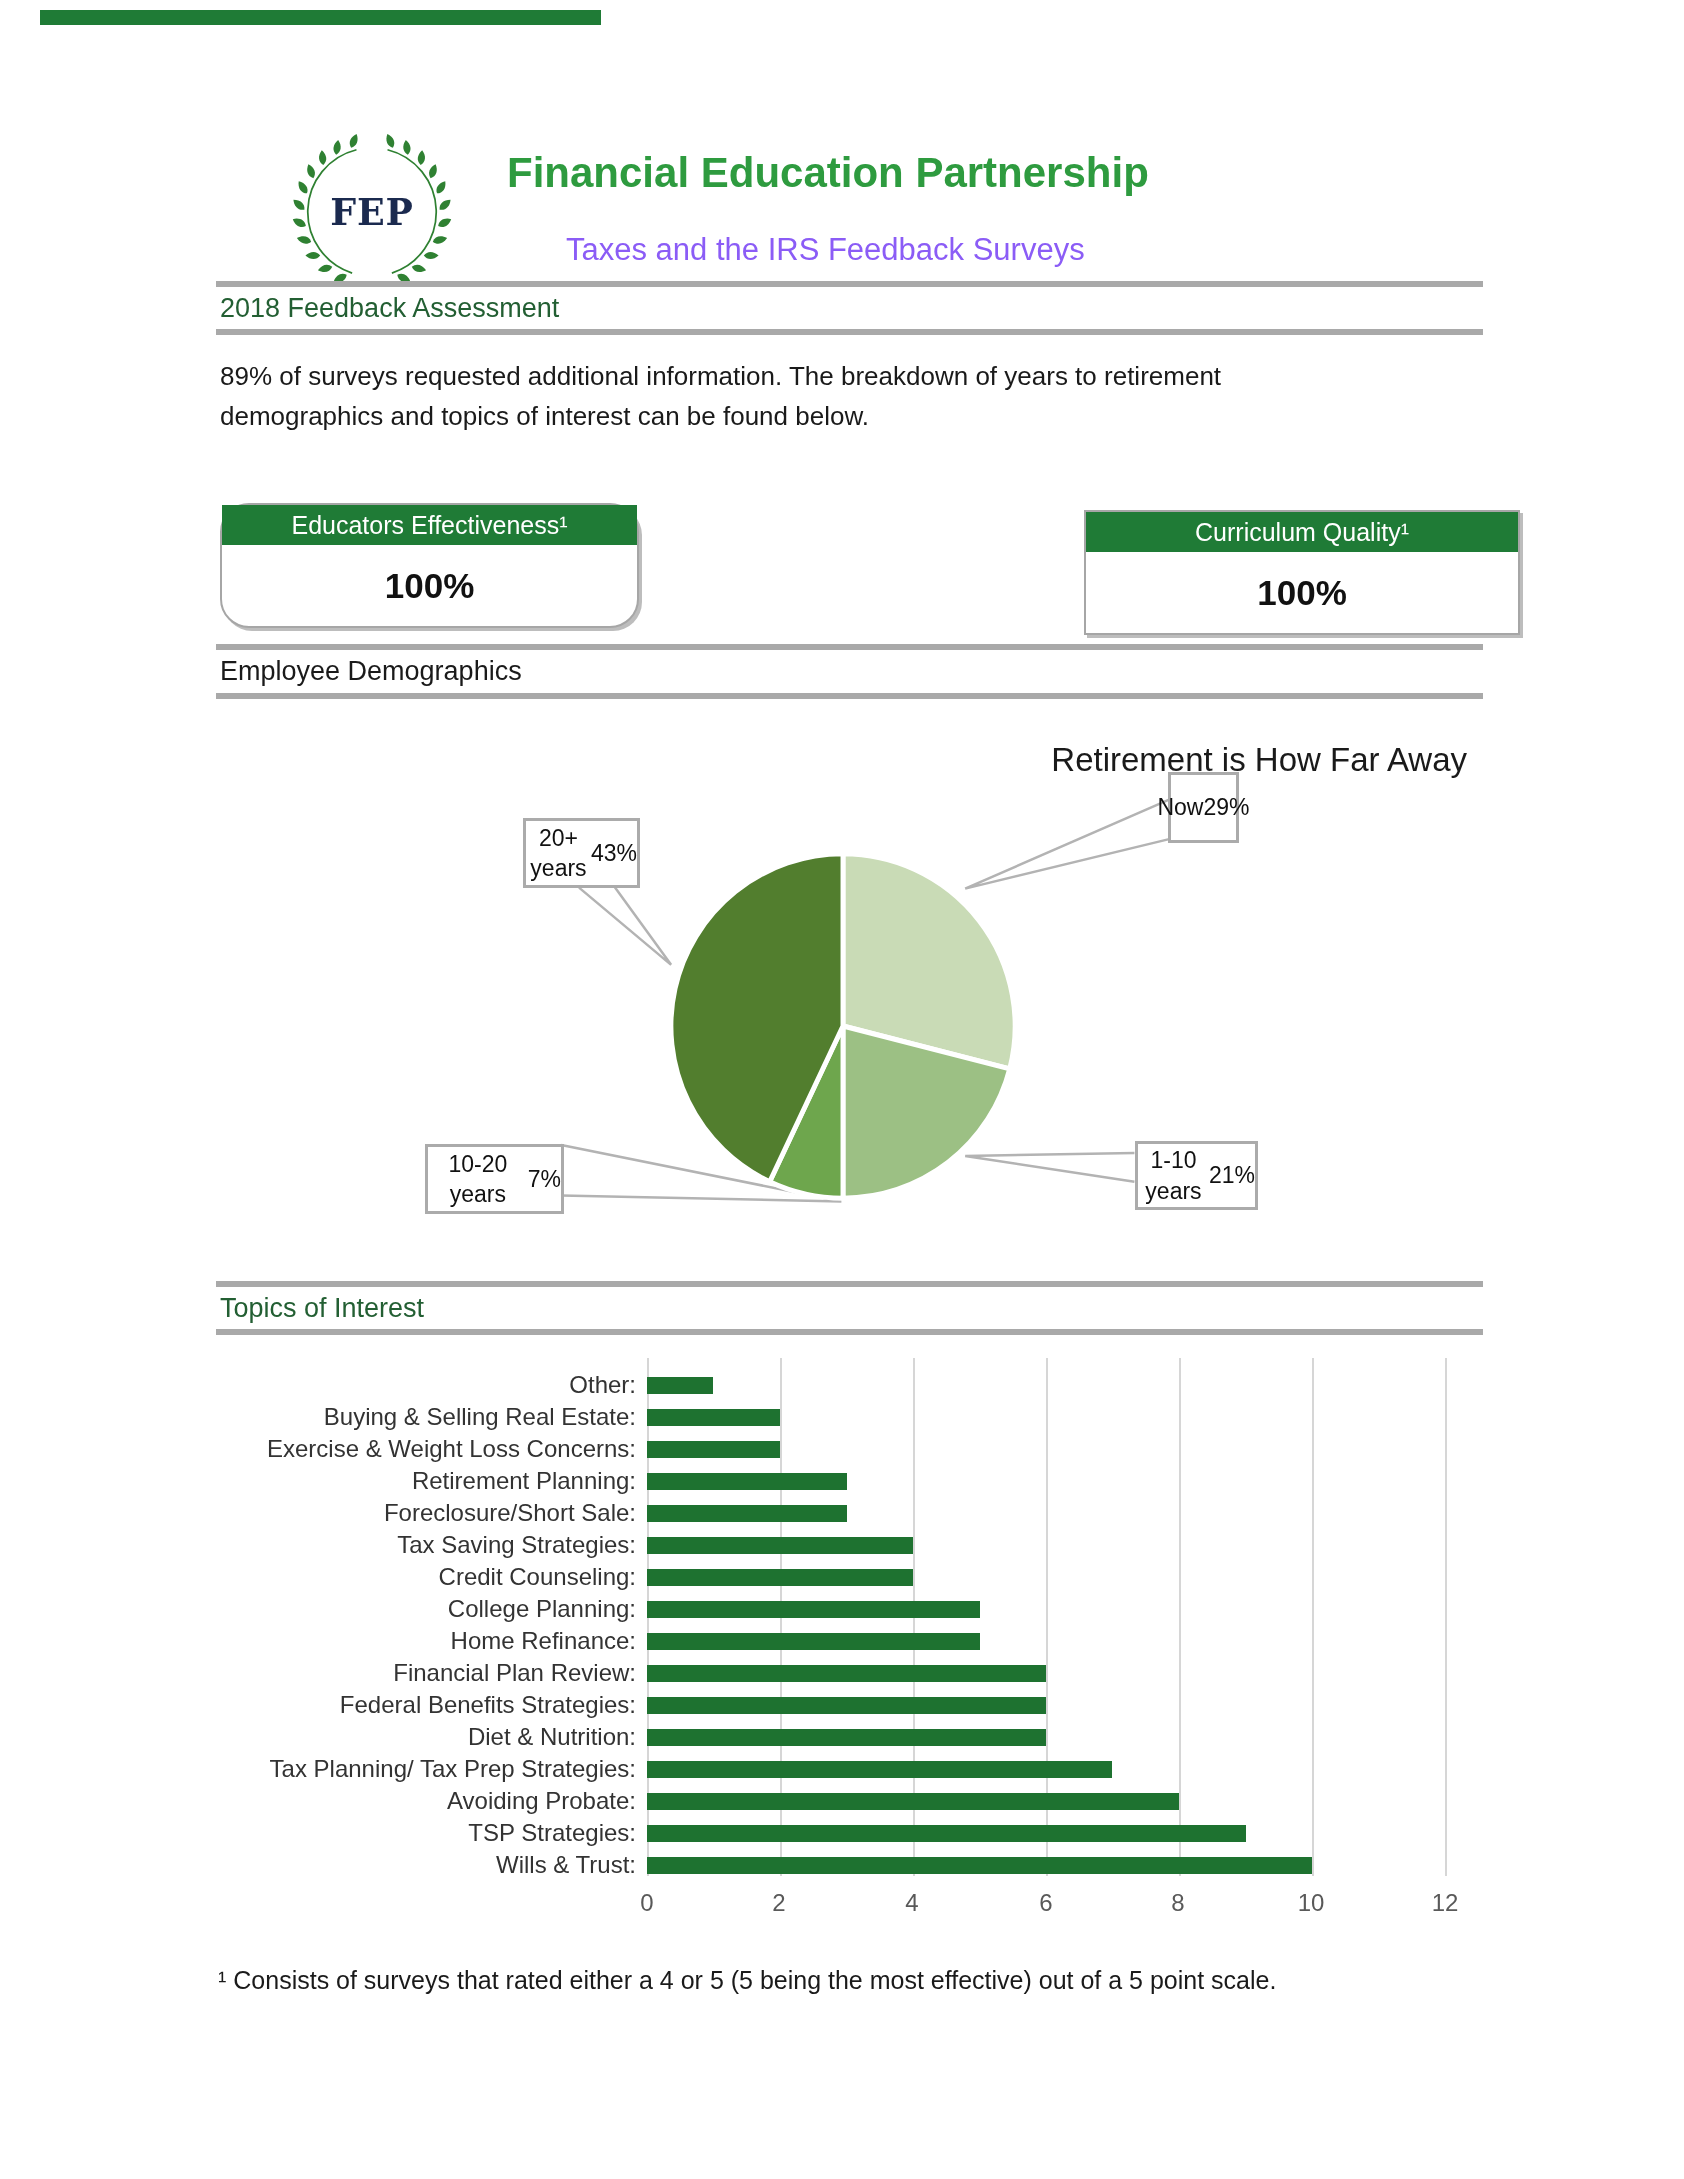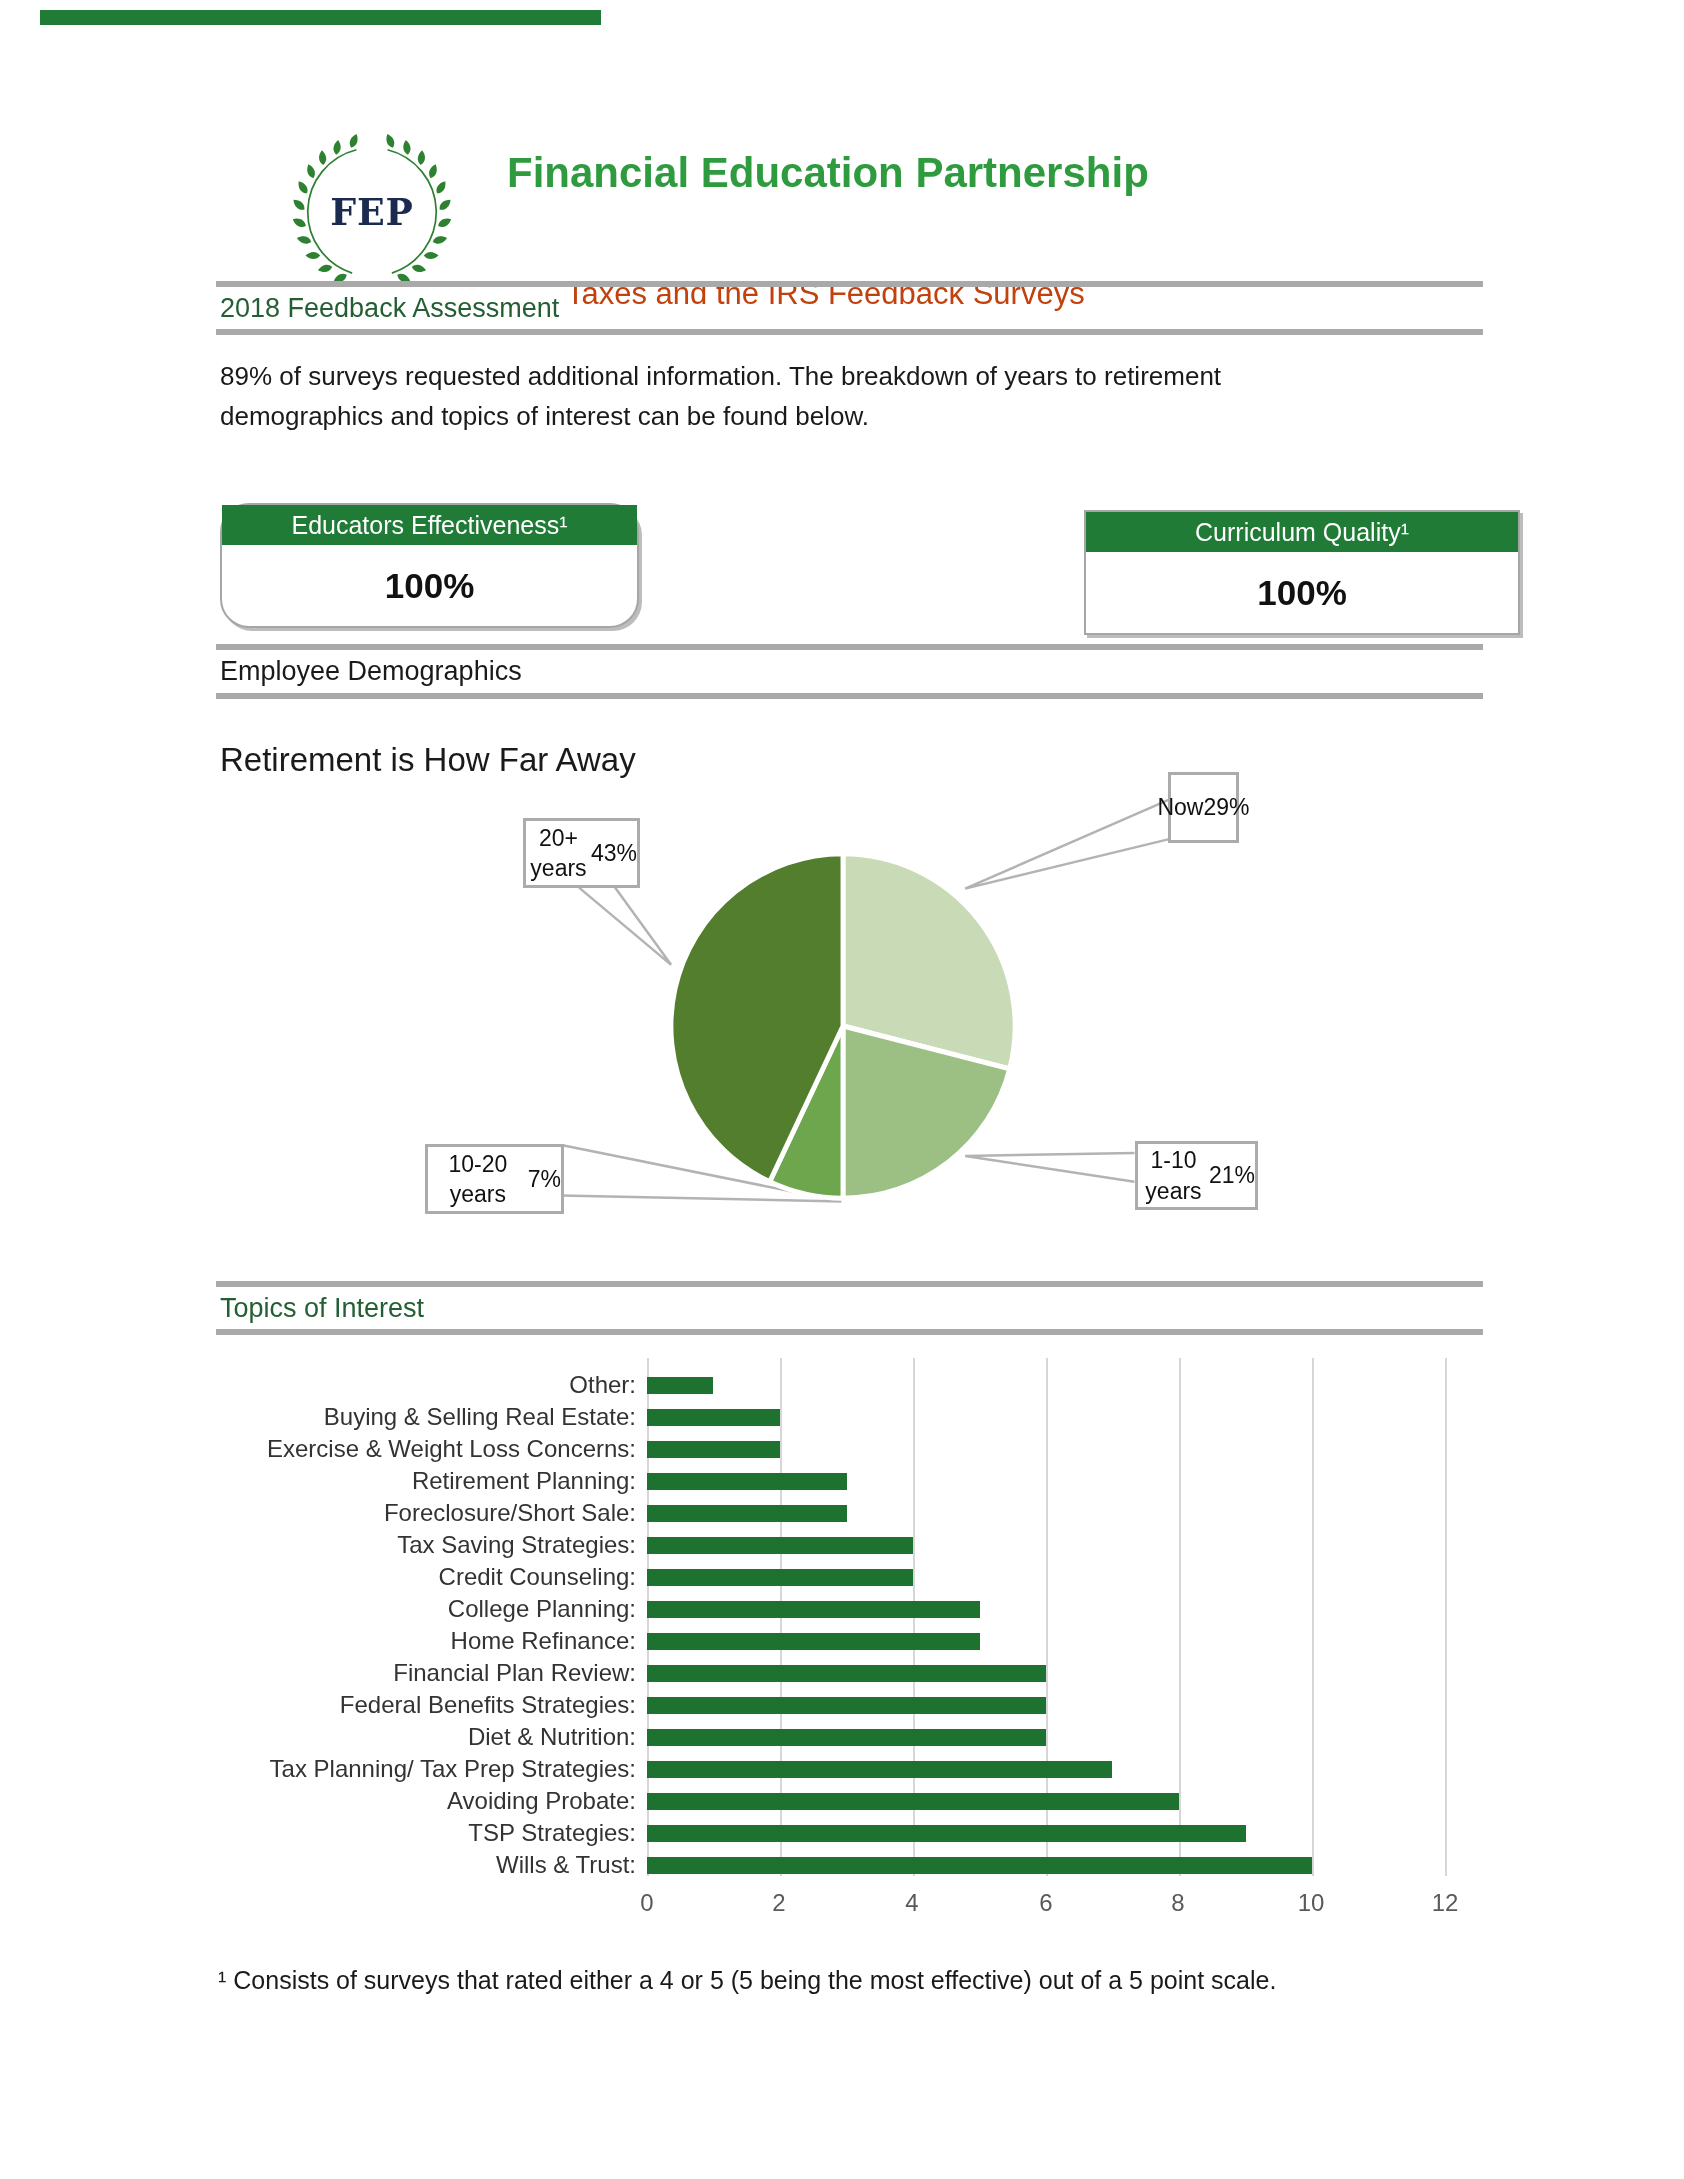--- a/index.html
+++ b/index.html
@@ -3,38 +3,38 @@
 <meta charset="utf-8">
 <style>
   html,body{margin:0;padding:0;background:#fff;}
   .page{position:relative;width:1684px;height:2179px;background:#fff;overflow:hidden;
         font-family:"Liberation Sans",sans-serif;color:#1a1a1a;}
 
   .topbar{position:absolute;left:40px;top:10px;width:561px;height:15px;background:var(--dark_green);}
 
   .logo{position:absolute;left:283px;top:127px;width:178px;height:170px;}
   .title{position:absolute;left:507px;top:149px;font-size:42px;font-weight:bold;color:var(--brand_green);white-space:nowrap;}
-  .subtitle{position:absolute;left:566px;top:232px;font-size:31px;color:#c2410c;white-space:nowrap;margin-top:44px;}
+  .subtitle{position:absolute;left:566px;top:232px;font-size:31px;color:#8b5cf6;white-space:nowrap;}
 
   .rule{position:absolute;left:216px;width:1267px;height:6px;background:var(--divider_gray);}
   .r1{top:281px}.r2{top:329px}.r3{top:644px}.r4{top:693px}.r5{top:1281px}.r6{top:1329px}
 
   .sec-heading{position:absolute;left:220px;font-size:27px;white-space:nowrap;}
   .green-h{color:var(--section_green);}
   .h1{top:293px}.h2{top:656px;color:#1a1a1a}.h3{top:1293px}
 
   .body-text{position:absolute;left:220px;top:356px;width:1148px;font-size:26px;line-height:1.55;color:#1a1a1a;margin:0;}
 
   .scorecard{position:absolute;top:503px;height:121px;background:#fff;border:2px solid #a6a6a6;box-shadow:3px 3px 0 #bdbdbd;}
   .sc1{left:220px;width:415px;border-radius:29px;}
   .sc2{left:1084px;width:432px;margin-top:7px;}
   .sc-head{height:40px;background:var(--dark_green);color:#fff;font-size:25px;display:flex;align-items:center;justify-content:center;}
   .sc-val{height:81px;display:flex;align-items:center;justify-content:center;font-size:35px;font-weight:bold;color:#111;}
 
-  .pie-title{position:absolute;left:220px;top:741px;width:1247px;text-align:left;font-size:33px;color:#1a1a1a;}
+  .pie-title{position:absolute;left:220px;top:741px;width:1247px;text-align:right;font-size:33px;color:#1a1a1a;}
   .leaders{position:absolute;left:376px;top:752px;width:911px;height:495px;}
   .leaders path{fill:none;stroke:#b3b3b3;stroke-width:2.5;}
   .pie-svg{position:absolute;left:655px;top:838px;width:376px;height:376px;}
 
   .callout{position:absolute;background:#fff;border:3px solid var(--callout_border);display:flex;flex-direction:row;
            align-items:center;justify-content:center;font-size:23px;line-height:1.32;color:#111;text-align:center;}
   .co-now{left:1168px;top:772px;width:65px;height:65px;}
   .co-20plus{left:523px;top:818px;width:111px;height:64px;}
   .co-1020{left:425px;top:1144px;width:133px;height:64px;}
   .co-110{left:1135px;top:1141px;width:117px;height:63px;}

